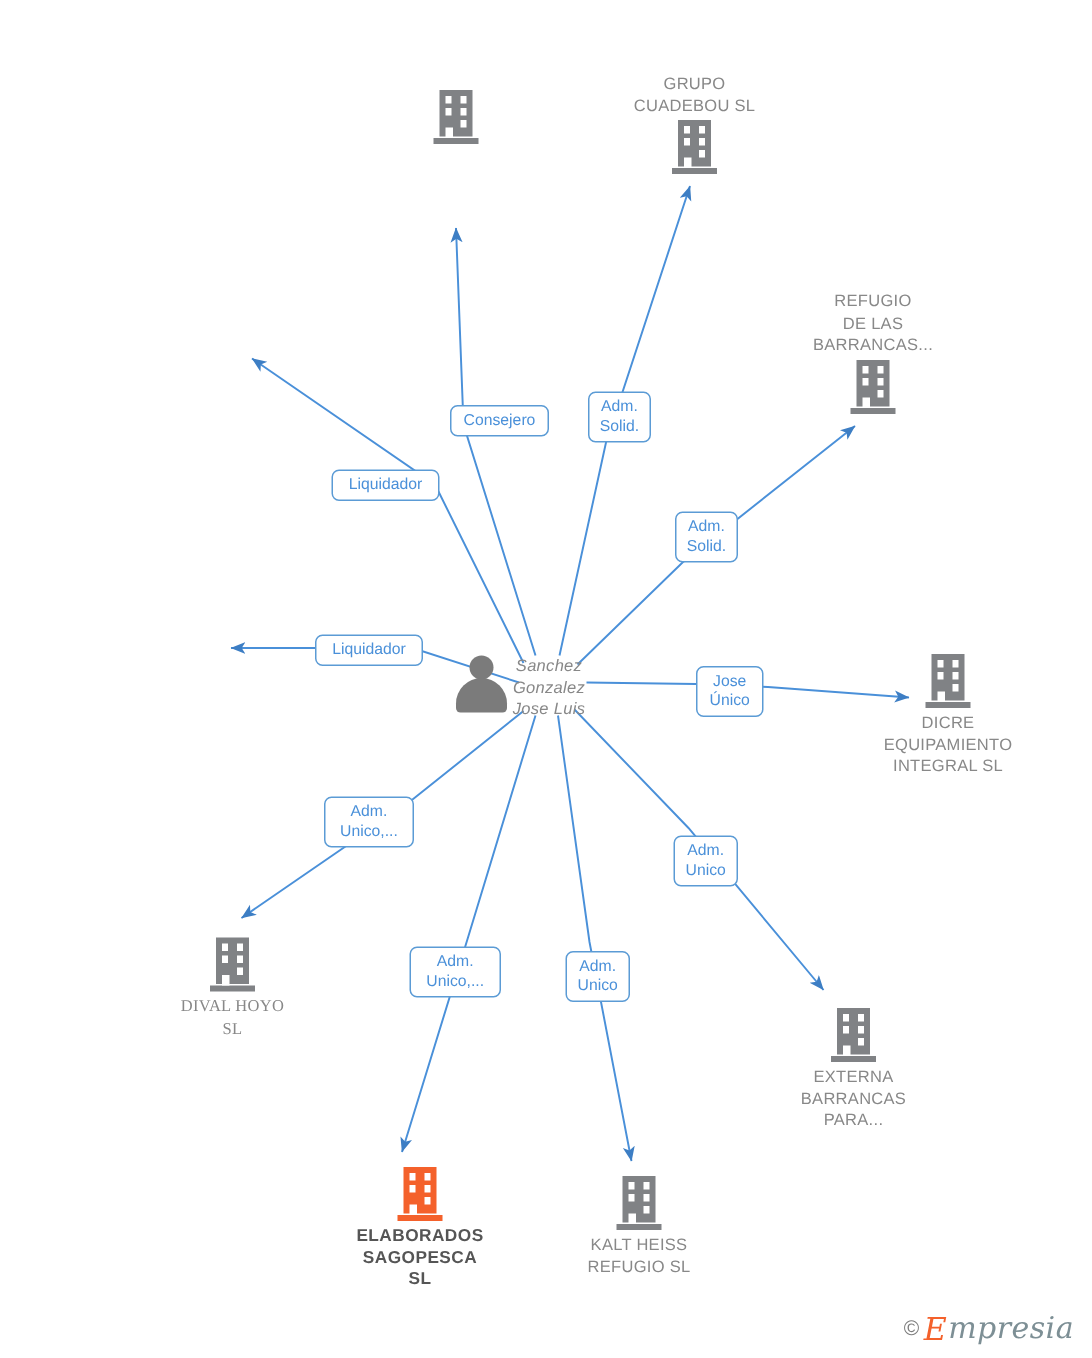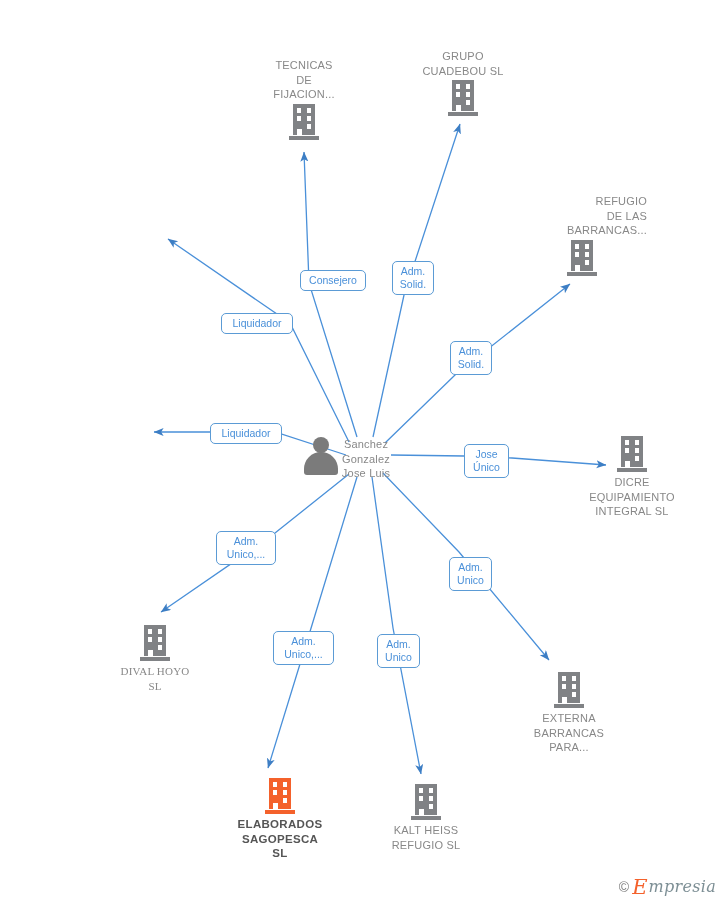--- a/index.html
+++ b/index.html
@@ -101,21 +101,21 @@
     font-family:"DejaVu Serif", serif;
     font-style:italic;
     font-size:21px;
     color:#f4612b;
     line-height:1;
     position:relative;top:1px;
   }
   .watermark .wrest{
     font-family:"DejaVu Serif", serif;
     font-style:italic;
-    font-size:16px;
+    font-size:20px;
     color:#7d8f95;
     letter-spacing:.3px;
     margin-left:-2px;
   }
 </style>
 </head>
 <body>
 
 <div id="graph">
 
@@ -160,34 +160,31 @@
 Único</div>
   <div class="elabel" style="left:216px;top:531px;width:60px;">Adm.
 Unico,...</div>
   <div class="elabel" style="left:449px;top:557px;width:43px;">Adm.
 Unico</div>
   <div class="elabel" style="left:273px;top:631px;width:61px;">Adm.
 Unico,...</div>
   <div class="elabel" style="left:377px;top:634px;width:43px;">Adm.
 Unico</div>
 
-  <div class="node below" style="left:366px;top:437px;">
+  <div class="node below" style="left:366px;top:437px;font-style:italic;">
     <div class="person" style="margin:0 auto;">
       <span class="head"></span>
         <span class="torso"></span>
     </div>
     <span class="caption">Sanchez
 Gonzalez
 Jose Luis</span>
   </div>
 
   <div class="node above" style="left:304px;top:58px;">
-    <span class="caption">TECNICAS
-DE
-FIJACION...</span>
     <span class="ico">
       <span class="body"></span>
         <span class="base"></span>
       <span class="win" style="left:8px;top:4px"></span>
         <span class="win" style="left:18px;top:4px"></span>
       <span class="win" style="left:8px;top:12px"></span>
         <span class="win" style="left:18px;top:12px"></span>
       <span class="win" style="left:18px;top:20px"></span>
       <span class="door"></span>
     </span>
@@ -202,21 +199,21 @@
       <span class="win" style="left:8px;top:4px"></span>
         <span class="win" style="left:18px;top:4px"></span>
       <span class="win" style="left:8px;top:12px"></span>
         <span class="win" style="left:18px;top:12px"></span>
       <span class="win" style="left:18px;top:20px"></span>
       <span class="door"></span>
     </span>
   </div>
 
 
-  <div class="node above" style="left:582px;top:194px;text-align:right;">
+  <div class="node above" style="left:582px;top:194px;">
     <span class="caption">REFUGIO
 DE LAS
 BARRANCAS...</span>
     <span class="ico">
       <span class="body"></span>
         <span class="base"></span>
       <span class="win" style="left:8px;top:4px"></span>
         <span class="win" style="left:18px;top:4px"></span>
       <span class="win" style="left:8px;top:12px"></span>
         <span class="win" style="left:18px;top:12px"></span>

